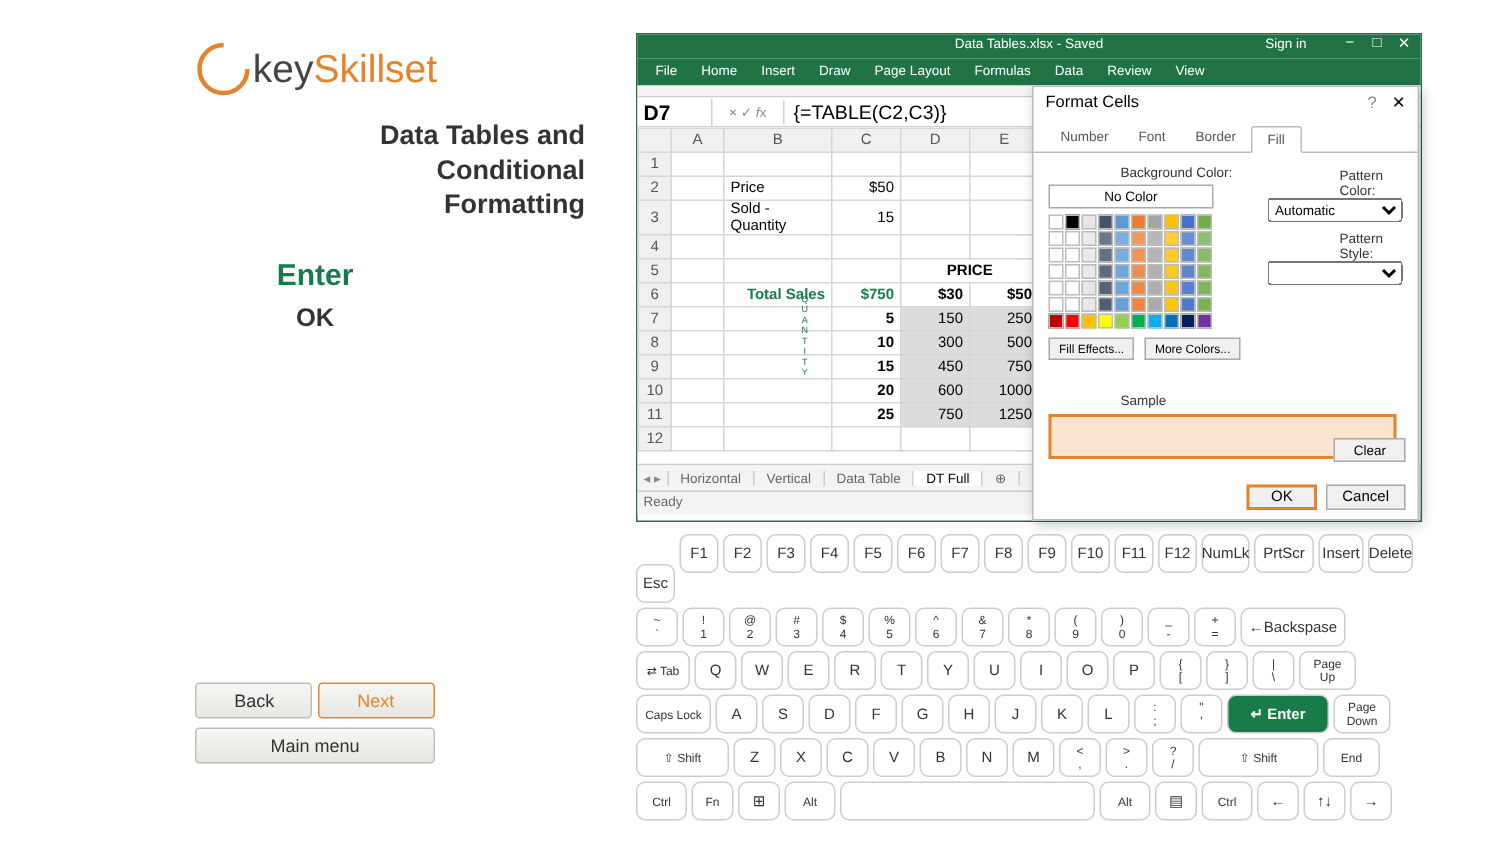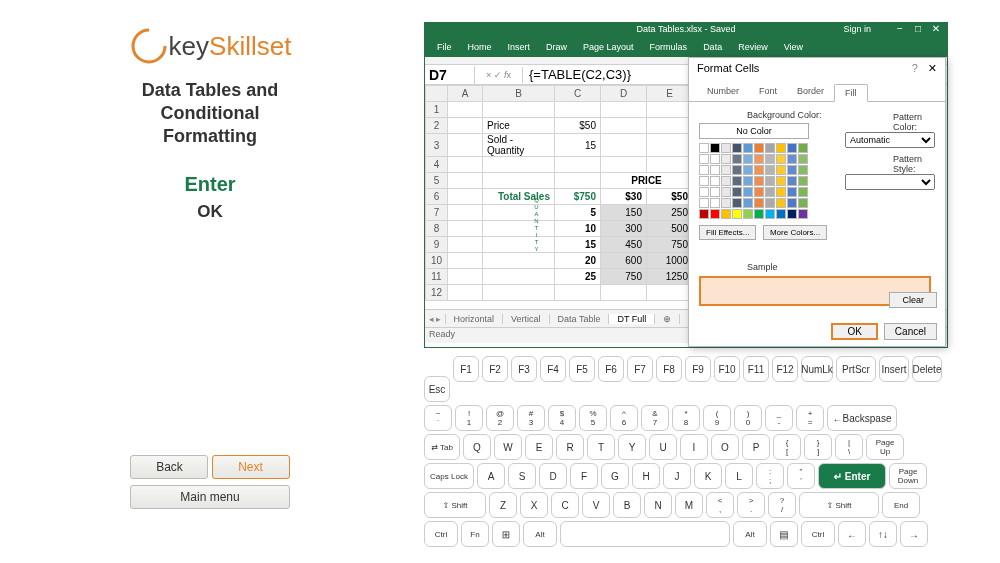--- a/index.html
+++ b/index.html
@@ -5,21 +5,21 @@
   * { box-sizing: border-box; margin: 0; padding: 0; }
   body { font-family: Arial, sans-serif; font-size: 11px; width: 1000px; height: 563px; position: relative; background: #fff; overflow: hidden; }
 
   
   .left { position: absolute; left: 0; top: 0; width: 420px; height: 563px; padding: 18px 30px; }
   .logo { text-align: center; margin-top: 8px; margin-bottom: 14px; }
   .logo-ring { display: inline-block; position: relative; }
   .logo-text { font-size: 26px; font-weight: 500; vertical-align: middle; }
   .logo-key { font-weight: 300; color: #444; }
   .logo-skill { color: #e5832a; font-weight: 400; }
-  .left h2 { text-align: center; font-size: 18px; font-weight: 700; margin-bottom: 2px; color: #333; }
+  .left h2 { text-align: right; font-size: 18px; font-weight: 700; margin-bottom: 2px; color: #333; }
   .enter-lbl { text-align: center; font-size: 20px; color: #1a7b4a; font-weight: 700; margin-top: 26px; }
   .ok-lbl { text-align: center; font-size: 17px; color: #333; font-weight: 700; margin-top: 6px; }
 
   .nav-btns { position: absolute; bottom: 48px; left: 0; width: 420px; text-align: center; }
   .nav-row { margin-bottom: 6px; }
   .nav-btn { display: inline-block; width: 78px; height: 24px; line-height: 22px; border-radius: 3px; background: linear-gradient(#f6f6f4, #e6e6e2); border: 1px solid #bbb; font-size: 12px; color: #333; cursor: pointer; text-align: center; }
   .nav-btn.orange { border: 1px solid #e5832a; color: #e5832a; }
   .nav-wide { display: inline-block; width: 160px; height: 24px; line-height: 22px; border-radius: 3px; background: linear-gradient(#f6f6f4, #e6e6e2); border: 1px solid #bbb; font-size: 12px; color: #333; cursor: pointer; }
 
   

